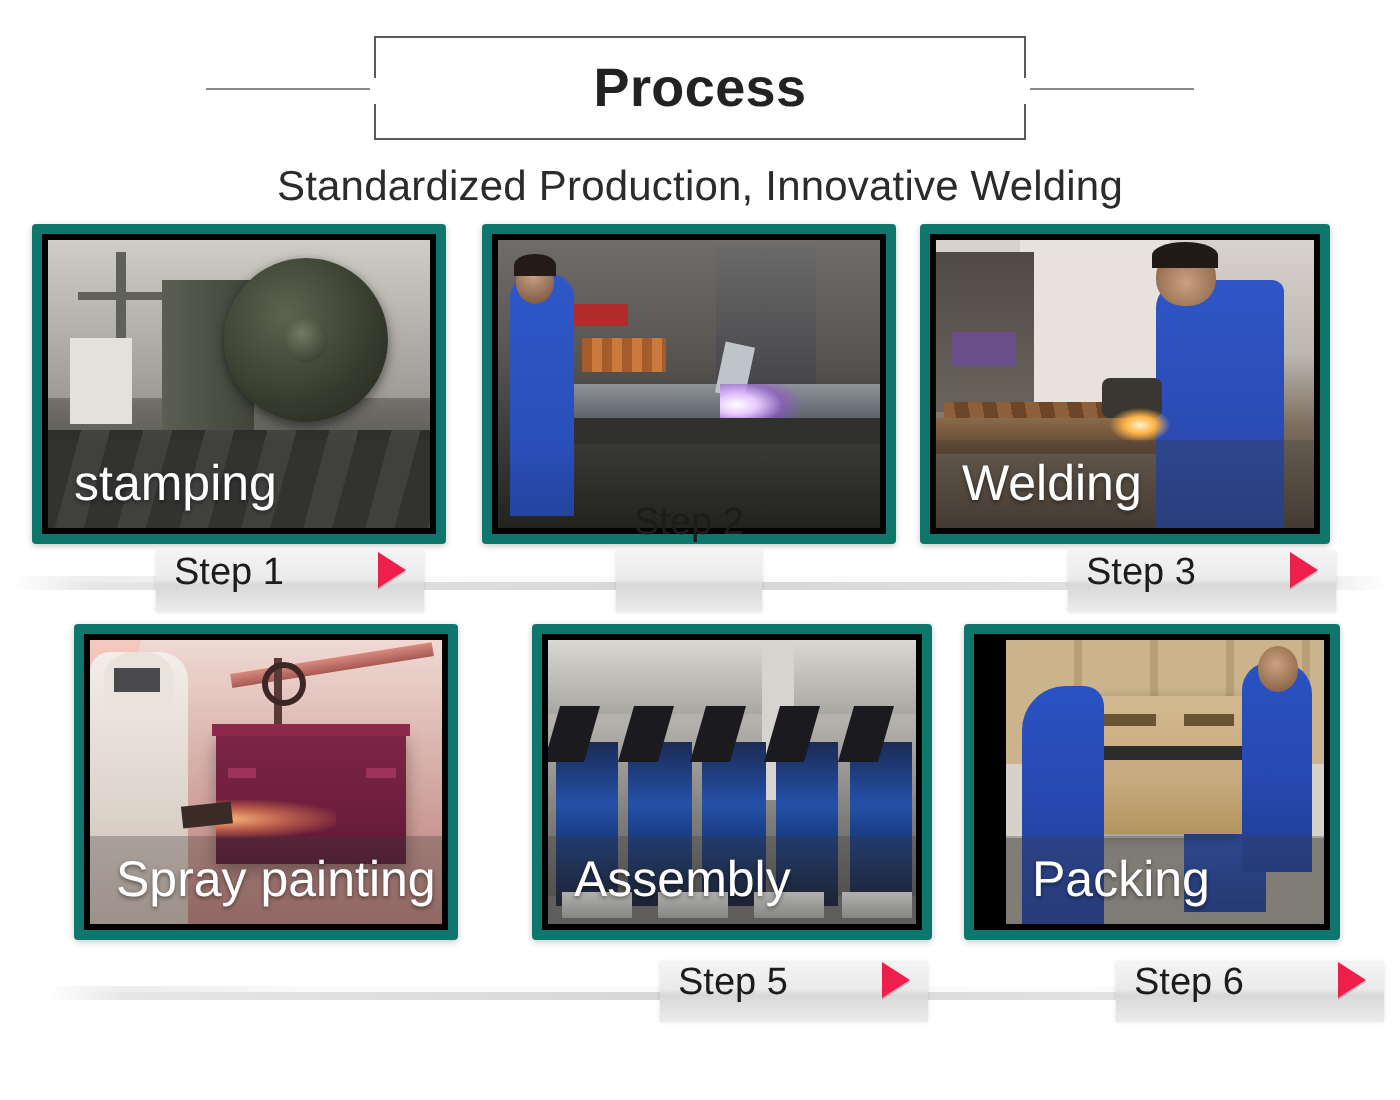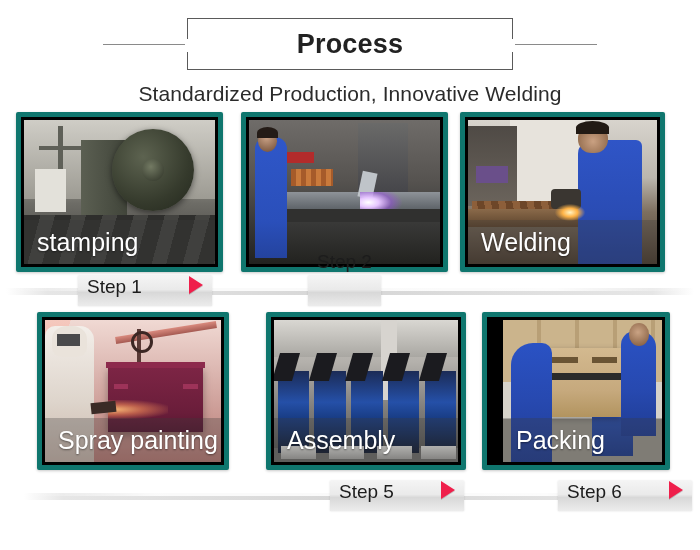--- a/index.html
+++ b/index.html
@@ -349,20 +349,24 @@
   <div class="chip" style="left:72px;">
     <span class="chip-label">Step 1</span>
     <span class="tri"></span>
   </div>
 
   <div class="chip" style="left:302px;flex-direction:column;">
     <span class="chip-label">Step 2</span>
     <span class="tri"></span>
   </div>
 
+  <div class="chip" style="left:528px;">
+    <span class="chip-label">Step 3</span>
+    <span class="tri"></span>
+  </div>
 </div>
 
 <div class="card" style="left:37px;  top:312px; width:192px; height:158px;">
   <div class="photo">
     <div class="scene sc-spray">
       <div class="sp-bg"></div>
       <div class="sp-rail"></div>
       <div class="sp-hook"></div>
       <div class="sp-ring"></div>
       <div class="sp-panel">

